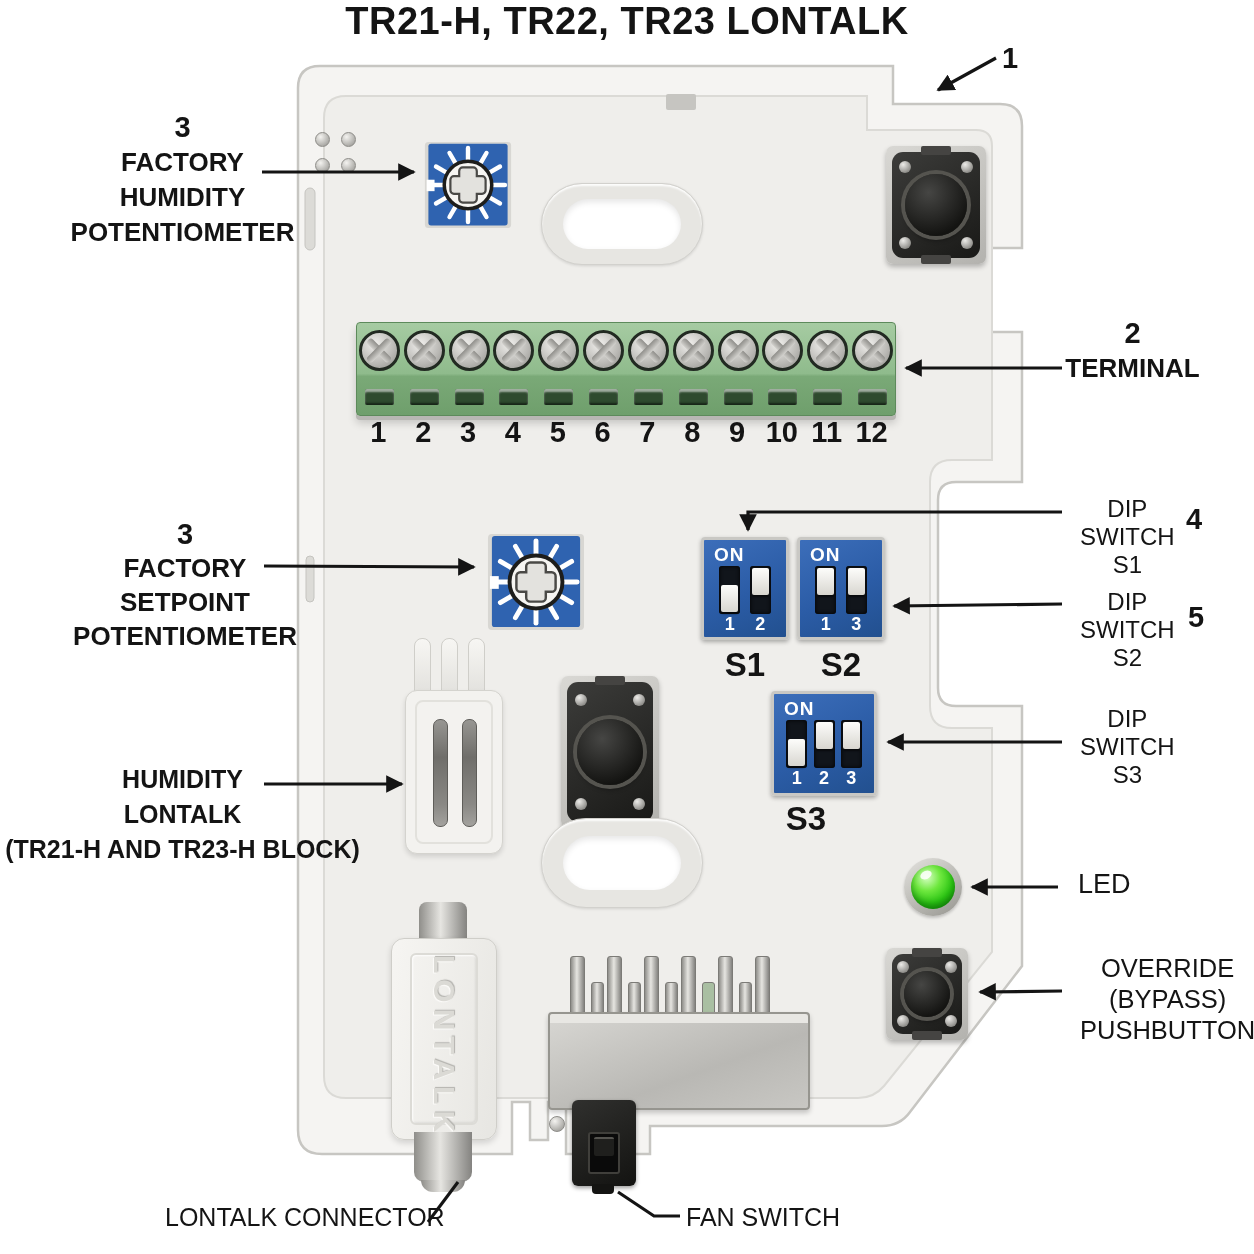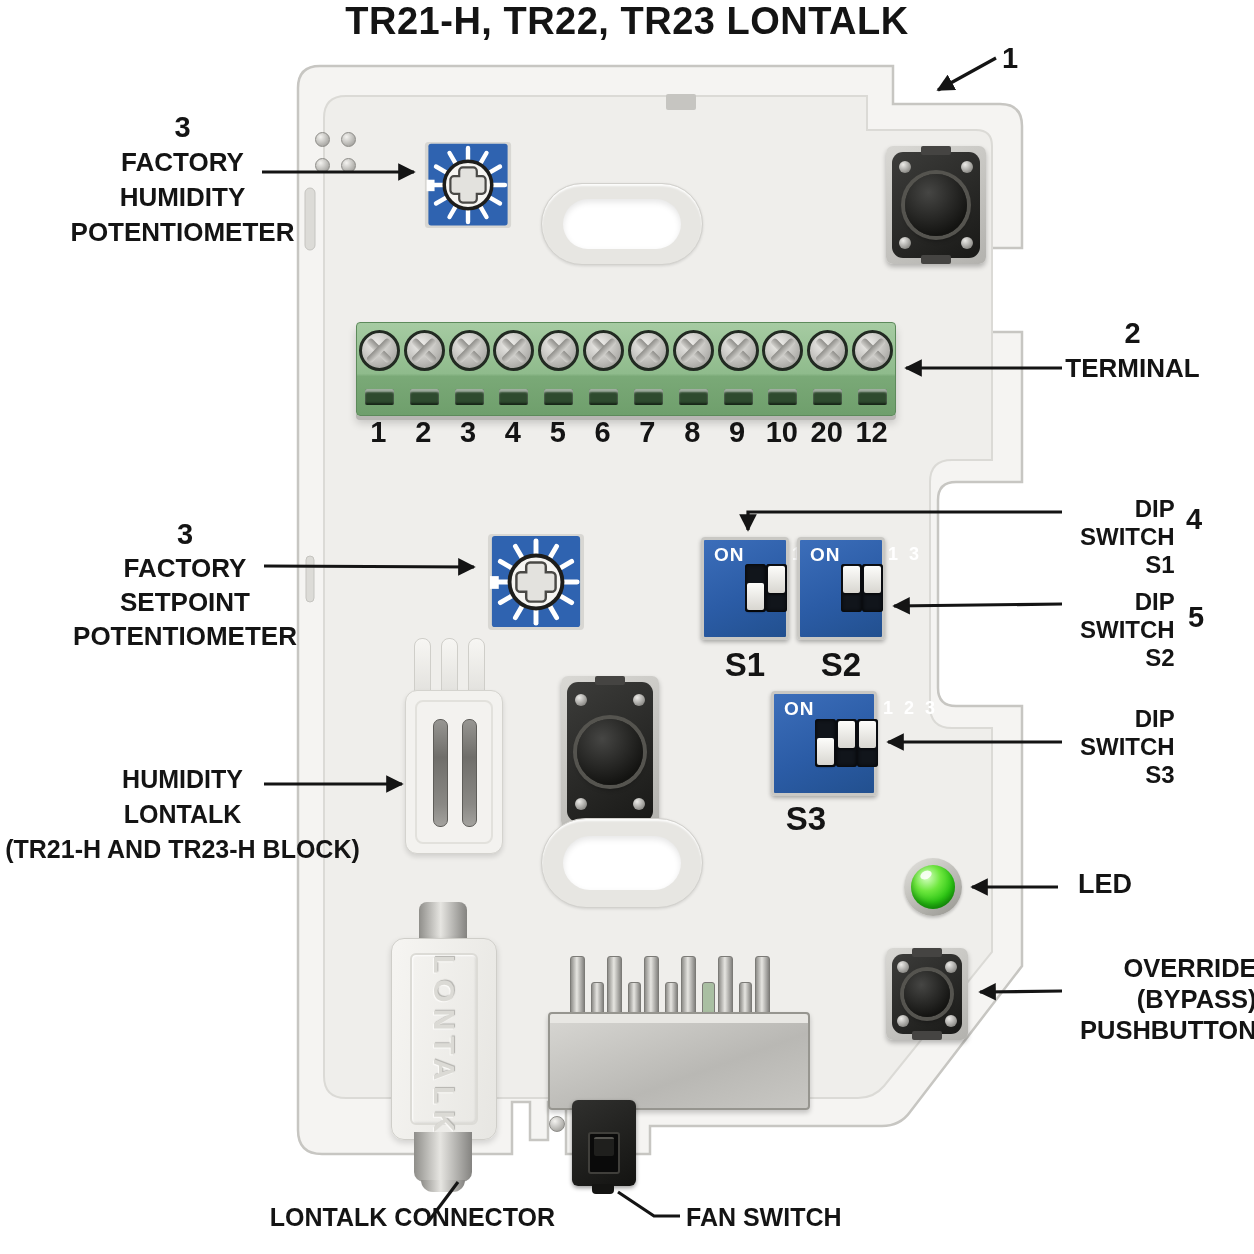--- a/index.html
+++ b/index.html
@@ -5,24 +5,24 @@
   html,body{margin:0;padding:0;background:#fff;}
   #canvas{position:relative;width:1254px;height:1254px;background:#fff;overflow:hidden;
           font-family:"Liberation Sans",sans-serif;color:var(--ink,#141414);}
   .abs{position:absolute;}
   svg.layer{position:absolute;left:0;top:0;pointer-events:none;}
 
   
   .title{left:0;top:8;width:100%;text-align:center;font-size:38px;font-weight:bold;letter-spacing:.5px;}
   .callout{font-weight:bold;line-height:35px;font-size:26px;text-align:center;}
   .callout .num{font-size:29px;display:block;}
-  .callout-r{font-weight:bold;line-height:28px;font-size:24px;text-align:right;}
+  .callout-r{font-weight:normal;line-height:28px;font-size:24px;text-align:center;}
   .callout-r span{display:block;}
   .big-num{font-weight:bold;font-size:29px;}
-  .lbl-single{font-weight:bold;font-size:26px;}
+  .lbl-single{font-weight:normal;font-size:26px;}
   .dip-name{font-weight:bold;font-size:33px;text-align:center;}
 
   
   .pot line{stroke:#fff;stroke-width:5;stroke-linecap:round;}
 
   
   .oval{background:#e7e6e2;border:1px solid #d2d1cd;border-radius:999px;display:grid;place-items:center;
         box-shadow:inset 0 2px 2px rgba(255,255,255,.9),0 1px 3px rgba(0,0,0,.12);}
   .oval-hole{width:74%;height:62%;background:#fff;border-radius:999px;box-shadow:inset 0 3px 6px rgba(0,0,0,.10);}
 
@@ -60,21 +60,21 @@
          margin:-3.5px 0 0 -15px;background:linear-gradient(180deg,#8f8e8a,#d2d1cd);border-radius:3px;}
   .screw::before{transform:rotate(45deg);} .screw::after{transform:rotate(-45deg);}
   .tslot{width:29px;height:16px;flex:none;background:#2e4a2e;border-radius:2px;
          box-shadow:inset 0 3px 2px rgba(255,255,255,.55),inset 0 -2px 2px rgba(0,0,0,.5);}
   .tb-nums{display:flex;}
   .tb-nums span{flex:1;text-align:center;font-weight:bold;font-size:29px;}
 
   
   .dip{background:linear-gradient(155deg,#3c6eba,var(--dip_blue,#2b5ca6) 55%,#22508f);
        border:3px solid #c9c8c4;border-radius:4px;box-shadow:0 2px 4px rgba(0,0,0,.3);
-       display:flex;flex-direction:row;padding:4px 6px 5px;box-sizing:border-box;}
+       display:flex;flex-direction:column;padding:4px 6px 5px;box-sizing:border-box;}
   .dip-on{color:#fff;font-weight:bold;font-size:19px;letter-spacing:1px;padding-left:4px;}
   .dip-row{flex:1;display:flex;justify-content:space-evenly;align-items:center;}
   .dip-slot{width:21px;height:48px;background:#11151b;border-radius:3px;position:relative;
             box-shadow:inset 0 0 4px #000;}
   .dip-handle{position:absolute;left:2px;width:17px;height:27px;border-radius:2px;
             background:linear-gradient(180deg,#fdfdfb,#d8d6d0);box-shadow:0 2px 2px rgba(0,0,0,.55);}
   .dip-slot.up .dip-handle{top:2px;} .dip-slot.down .dip-handle{bottom:2px;}
   .dip-nums{display:flex;justify-content:space-evenly;}
   .dip-nums span{color:#fff;font-weight:bold;font-size:18px;width:21px;text-align:center;}
 
@@ -202,21 +202,21 @@
     <span>1</span>
     <span>2</span>
     <span>3</span>
     <span>4</span>
     <span>5</span>
     <span>6</span>
     <span>7</span>
     <span>8</span>
     <span>9</span>
     <span>10</span>
-    <span>20</span>
+    <span>11</span>
     <span>12</span>
   </div>
 
   <svg class="abs pot" style="left:487px;top:533px" width="98" height="98" viewBox="0 0 100 100">
     <rect x="1" y="1" width="98" height="98" rx="4" fill="#d8d7d3"></rect>
     <rect x="5" y="3" width="90" height="93" rx="3" fill="var(--pot_blue,#2f63b0)"></rect>
     <g>
       <line x1="50" y1="8" x2="50" y2="23"></line>
         <line x1="50" y1="8" x2="50" y2="23" transform="rotate(30 50 50)"></line>
       <line x1="50" y1="8" x2="50" y2="23" transform="rotate(60 50 50)"></line>
@@ -430,17 +430,17 @@
   </div>
 
   <div class="abs lbl-single" style="left:1078px;top:869px;font-size:27px">LED</div>
 
   <div class="abs callout-r" style="left:1080px;top:953px;font-size:25.5px;line-height:31px">
     <span>OVERRIDE</span>
     <span>(BYPASS)</span>
     <span>PUSHBUTTON</span>
   </div>
 
-  <div class="abs lbl-single" style="left:165px;top:1203px;width:390px;text-align:right;font-size:25px">LONTALK CONNECTOR</div>
+  <div class="abs lbl-single" style="left:165px;top:1203px;width:390px;text-align:left;font-size:25px">LONTALK CONNECTOR</div>
 
   <div class="abs lbl-single" style="left:686px;top:1203px;font-size:25px">FAN SWITCH</div>
 
 </div>
 
 </body></html>

